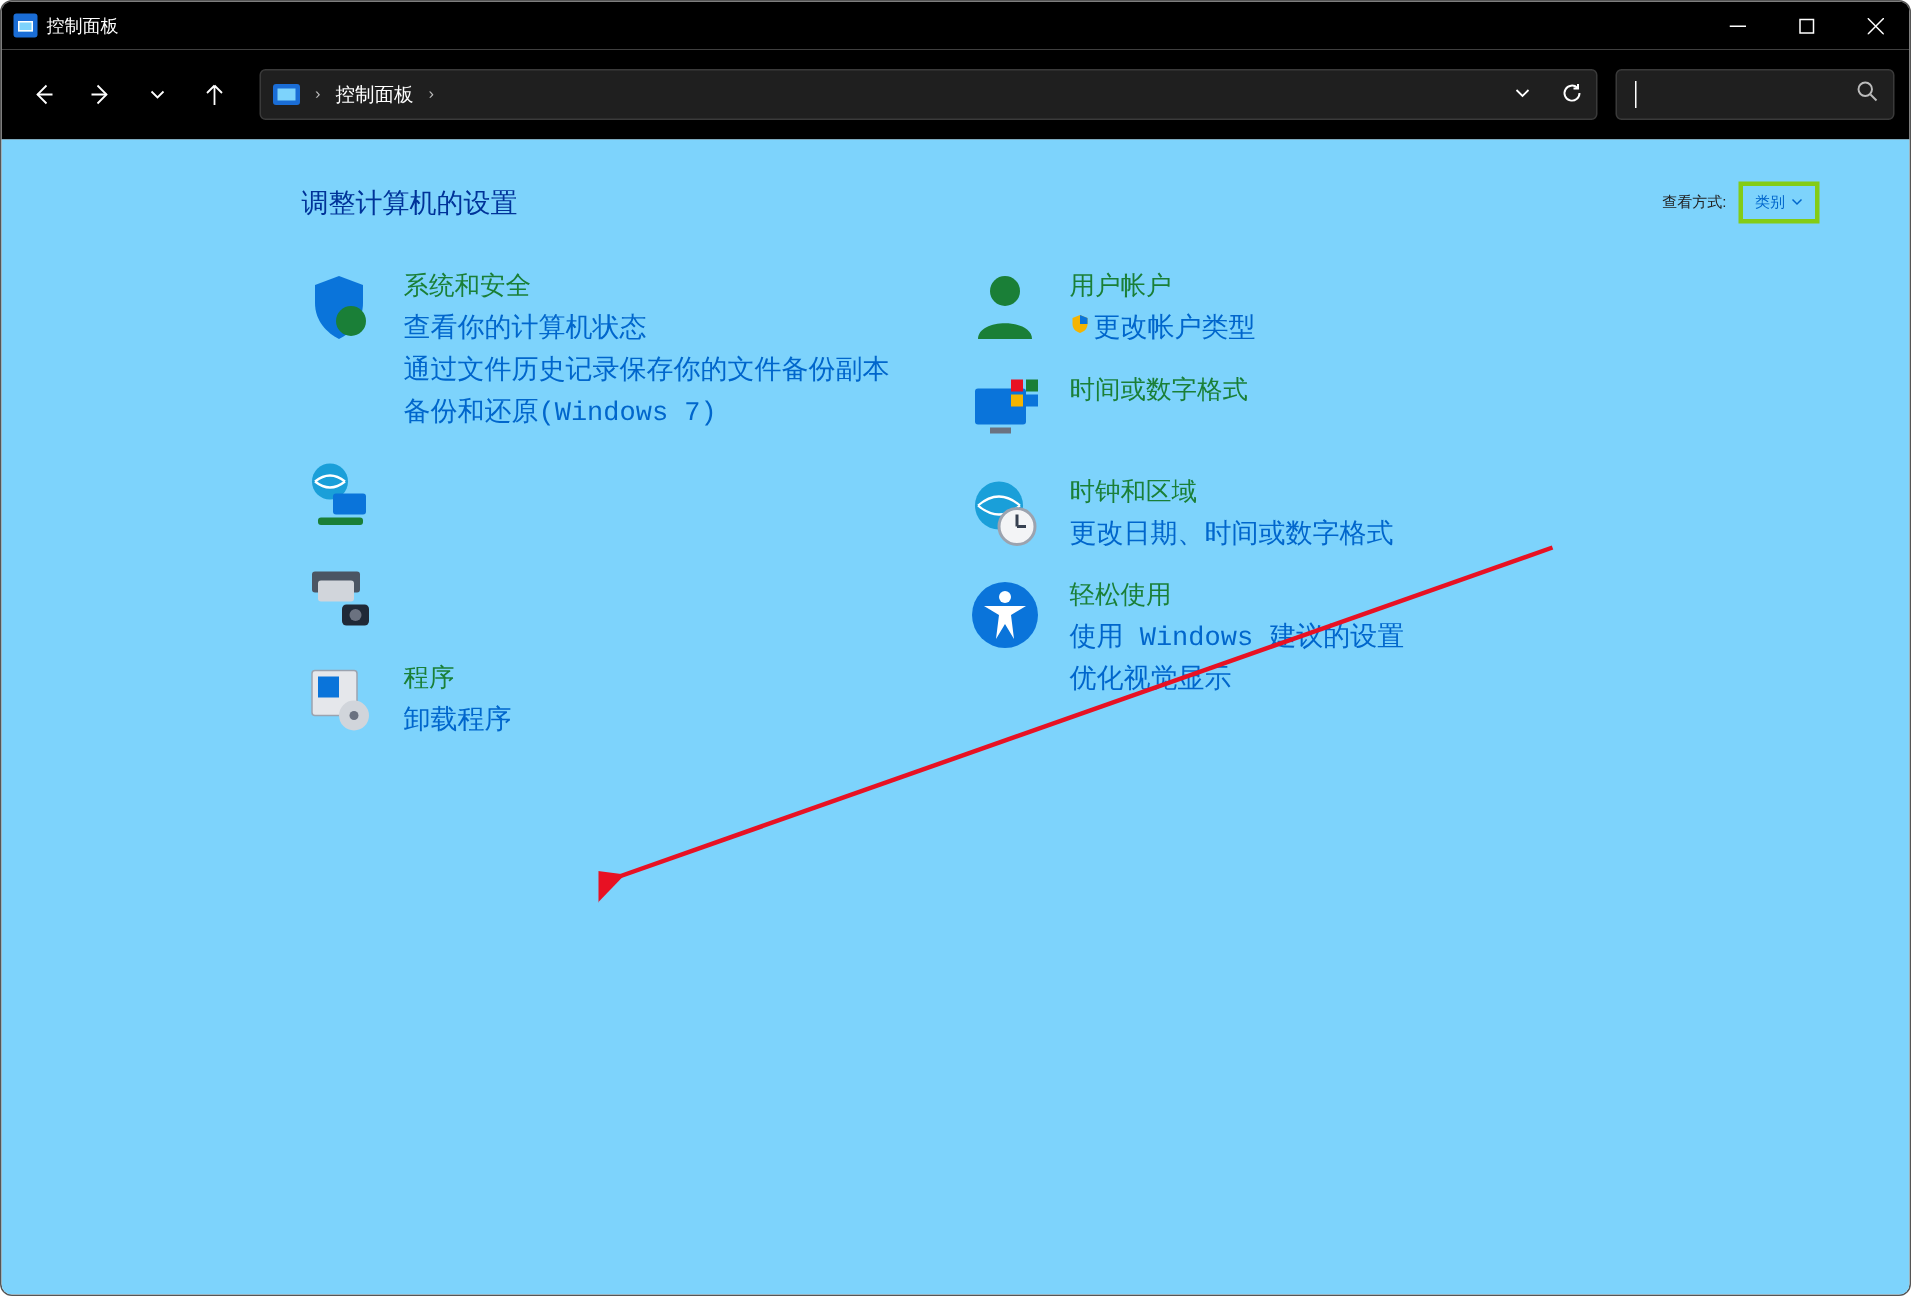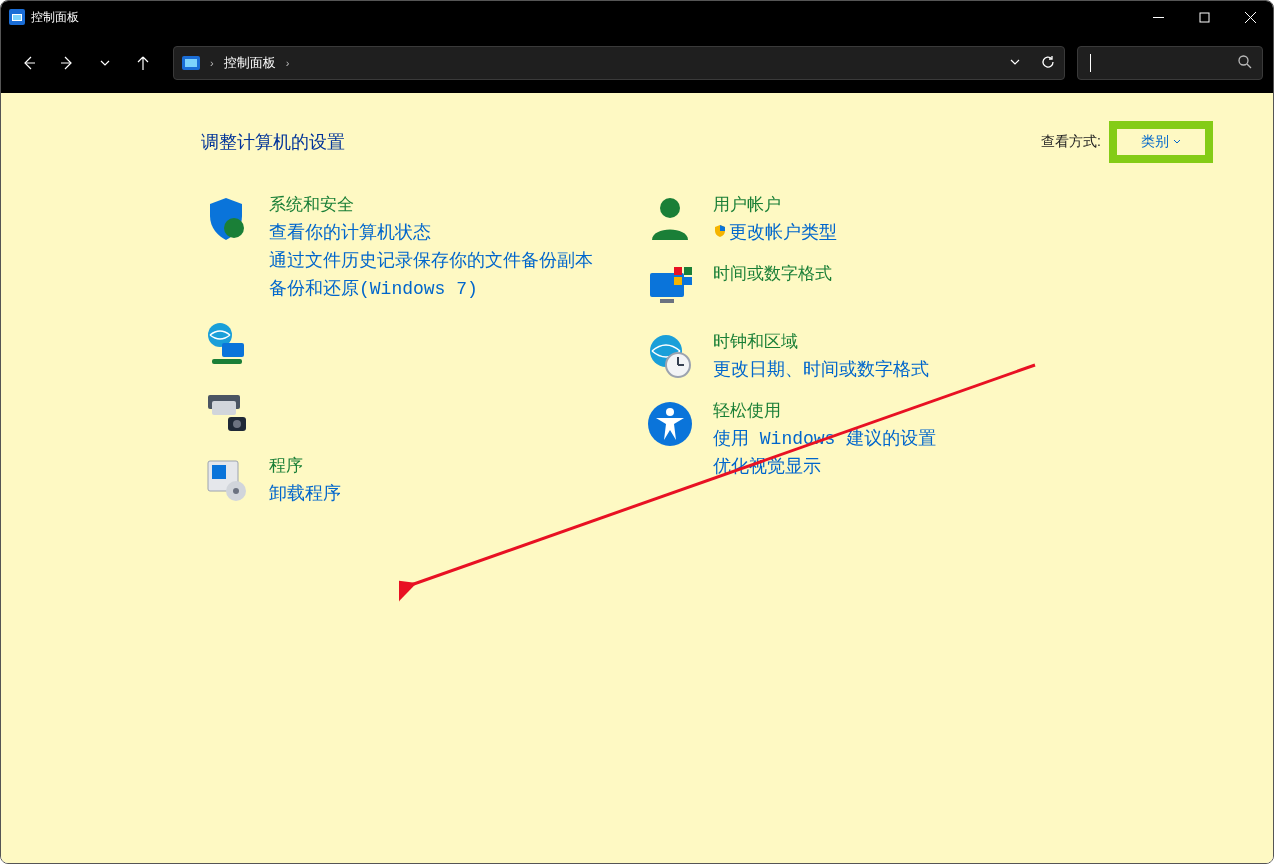--- a/index.html
+++ b/index.html
@@ -68,37 +68,37 @@
   .addressbar .chev { color:#bbb; font-size:11px;}
   .addr-right{margin-left:auto;display:flex;align-items:center;gap:18px;}
   .searchbox {
     width:186px;height:34px;background:#1f1f1f;border:1px solid #3a3a3a;margin-left:10px;
     display:flex;align-items:center;padding:0 10px;color:#888;border-radius:4px;position:relative;
   }
   .searchbox .caret{width:1px;height:18px;background:#fff;margin-left:2px;}
   .searchbox .search-icon{margin-left:auto;color:#bbb;}
   
   .content {
-    background:#fef9c3;
+    background:#7dd3fc;
     padding: 28px 60px 0 200px;
     height: calc(100% - 92px);
     position:relative;
   }
   .heading-row{
     display:flex;align-items:center;justify-content:space-between;
     margin-bottom:30px;
   }
   .heading {
     color:#003399;
     font-size:18px;
   }
-  .viewby { font-size:14px;color:#222;display:flex;align-items:center;gap:8px;}
+  .viewby { font-size:10px;color:#222;display:flex;align-items:center;gap:8px;}
   .viewby-dropdown {
     color:#0066cc;display:flex;align-items:center;gap:4px;
-    border:8px solid #84cc16; padding:4px 24px;
+    border:3px solid #84cc16; padding:4px 8px;
   }
   .columns {
     display:flex;gap:44px;font-family:Liberation Mono, monospace;
   }
   .col { width:400px; display:flex;flex-direction:column;gap:18px;}
   .col.right { width:360px;}
   .cat {
     display:flex;gap:18px;
   }
   .cat-icon{

